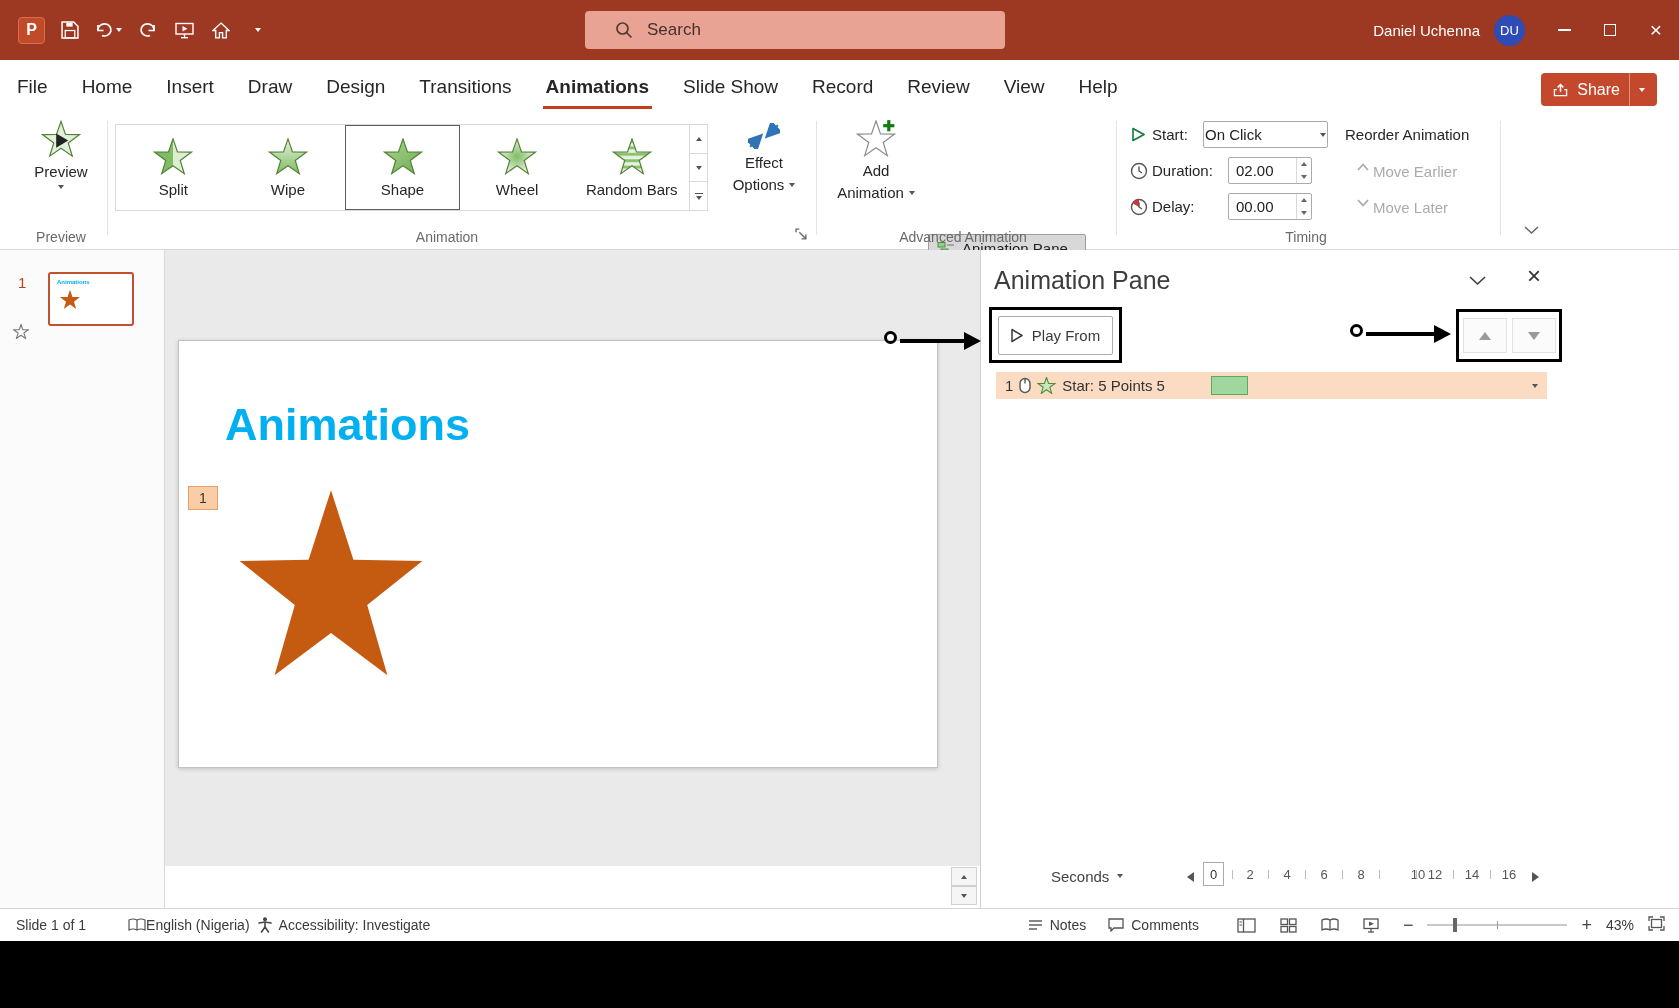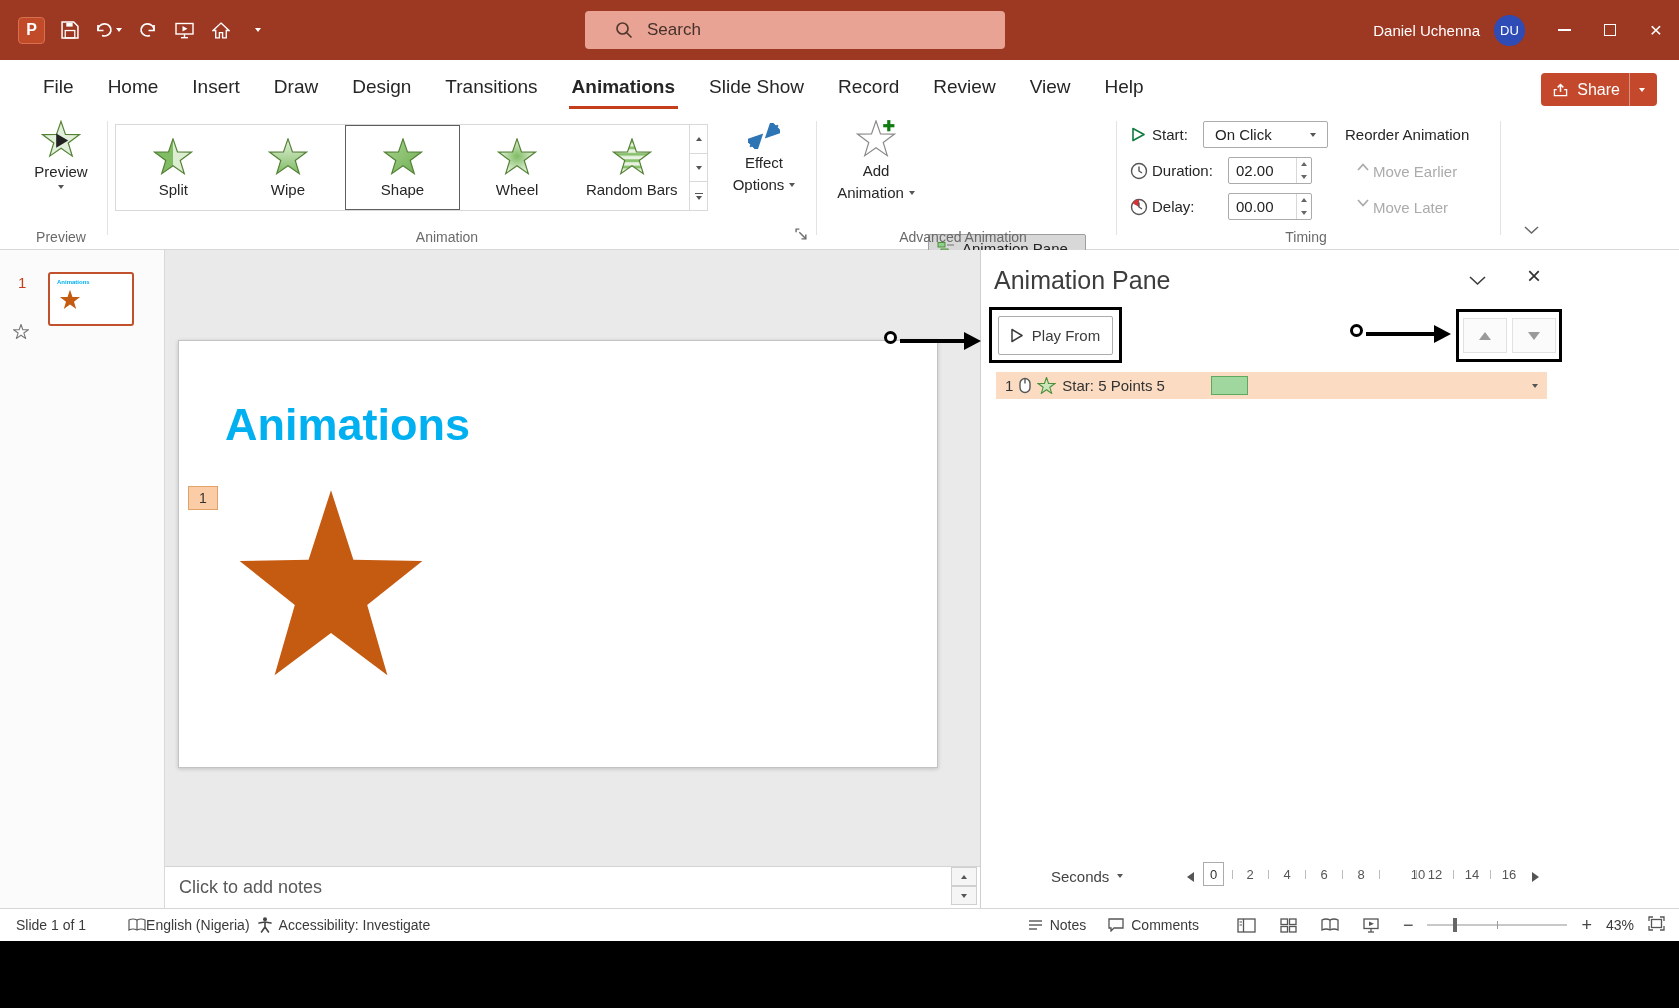--- a/index.html
+++ b/index.html
@@ -29,21 +29,21 @@
              border-radius:4px;display:flex;align-items:center;gap:14px;padding-left:30px;font-size:17px;color:#45302a;cursor:text;}
   .tb-right{position:absolute;right:0;top:0;height:60px;display:flex;align-items:center;}
   .uname{font-size:15px;margin-right:14px;cursor:pointer;}
   .avatar{width:31px;height:31px;border-radius:50%;background:var(--avatar,#2F4BB5);display:grid;place-items:center;
           font-size:13px;margin-right:16px;cursor:pointer;}
   .winbtn{width:46px;height:60px;background:none;border:none;color:#fff;font-size:21px;display:grid;place-items:center;}
   .min-glyph{width:13px;height:2px;background:#fff;display:block;}
   .max-glyph{width:12px;height:12px;border:1.5px solid #fff;display:block;}
 
   
-  .menubar{position:absolute;left:0;top:60px;width:1679px;height:53px;background:#fff;display:flex;align-items:stretch;padding-left:26px;}
+  .menubar{position:absolute;left:0;top:60px;width:1679px;height:53px;background:#fff;display:flex;align-items:stretch;}
   .tab{font-size:19px;color:#262626;padding:0 17px;display:flex;align-items:center;position:relative;cursor:pointer;white-space:nowrap;}
   .tab.active{font-weight:700;}
   .tab.active::after{content:"";position:absolute;left:14px;right:14px;bottom:4px;height:3px;background:var(--tab-underline,#C43E1C);}
   .share{position:absolute;right:22px;top:13px;height:33px;background:var(--accent,#C4492C);color:#fff;border:none;border-radius:4px;
          display:flex;align-items:center;gap:9px;padding:0 12px;font-size:16px;}
   .share-sep{width:1px;align-self:stretch;background:rgba(255,255,255,.4);}
 
   
   .ribbon{position:absolute;left:0;top:113px;width:1679px;height:137px;background:#fff;border-bottom:1px solid #D8D8D8;}
   .rdiv{position:absolute;top:8px;height:114px;width:1px;background:#E3E3E3;}
@@ -57,21 +57,21 @@
   .gal-scroll{width:18px;border-left:1px solid #D9D9D9;display:flex;flex-direction:column;}
   .gal-scroll button{flex:1;border:none;border-bottom:1px solid #D9D9D9;background:#fff;display:grid;place-items:center;color:#555;padding:0;}
   .gal-scroll button:last-child{border-bottom:none;}
   .more-glyph{display:flex;flex-direction:column;align-items:center;gap:1.5px;color:#555;}
   .more-glyph .bar{width:8px;height:1.5px;background:#555;}
   .apane-btn{position:absolute;left:928px;top:121px;width:158px;height:28px;background:#D8D8D8;border:1px solid #9E9E9E;border-radius:2px;
              display:flex;align-items:center;gap:7px;padding:0 8px;font-size:15px;color:#222;}
   .rowbtn{position:absolute;display:flex;gap:4px;background:none;border:none;font-size:15px;color:#262626;}
   .rowbtn.disabled{color:#ABABAB;cursor:default;}
   .sel{position:absolute;width:125px;height:27px;border:1px solid #ABABAB;border-radius:2px;display:flex;align-items:center;
-       justify-content:space-between;padding:0 11px;font-size:15px;background:#fff;color:#222;cursor:pointer;}
+       justify-content:space-between;padding:0 1px;font-size:15px;background:#fff;color:#222;cursor:pointer;}
   .spin{position:absolute;width:84px;height:27px;border:1px solid #ABABAB;border-radius:2px;display:flex;font-size:15px;background:#fff;color:#222;}
   .spin .val{flex:1;display:flex;align-items:center;padding-left:7px;}
   .spin .arrows{width:15px;border-left:1px solid #D8D8D8;display:flex;flex-direction:column;}
   .spin .arrows span{flex:1;display:grid;place-items:center;color:#666;cursor:pointer;}
   .rlabel{position:absolute;font-size:15px;color:#262626;white-space:nowrap;}
   .launcher{position:absolute;left:795px;top:115px;background:none;border:none;display:grid;place-items:center;}
   .collapse-ribbon{position:absolute;left:1524px;top:110px;background:none;border:none;}
 
   
   .thumbs{position:absolute;left:0;top:250px;width:165px;height:658px;background:#FBFBFB;border-right:1px solid #D9D9D9;}
@@ -482,23 +482,20 @@
       <div class="slide-title">Animations</div>
       <div class="anim-badge">1</div>
       <span class="slide-star">
         <svg width="200" height="196" viewBox="0 0 100 92" preserveAspectRatio="none">
             <use href="#star5" fill="var(--star,#C55A11)"></use>
           </svg>
       </span>
     </div>
   </div>
 
-  <div class="notesbar">
-    <span>Click to add notes</span>
-  </div>
   <div class="scrollbtns">
     <button>
         <span class="tri s up"></span>
       </button>
     <button>
         <span class="tri s down"></span>
       </button>
   </div>
 
   <div class="pane">

